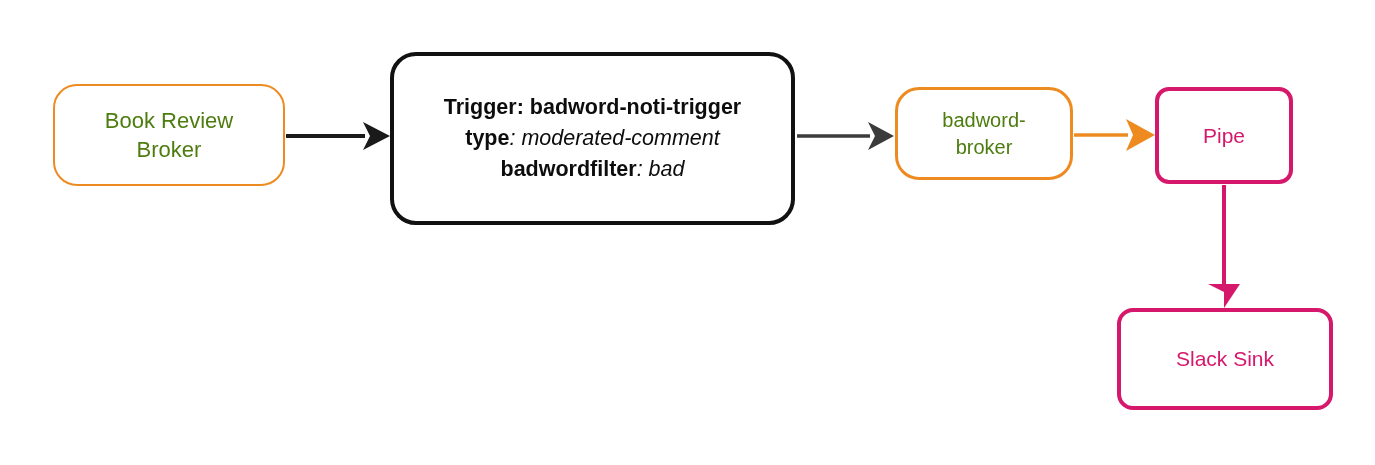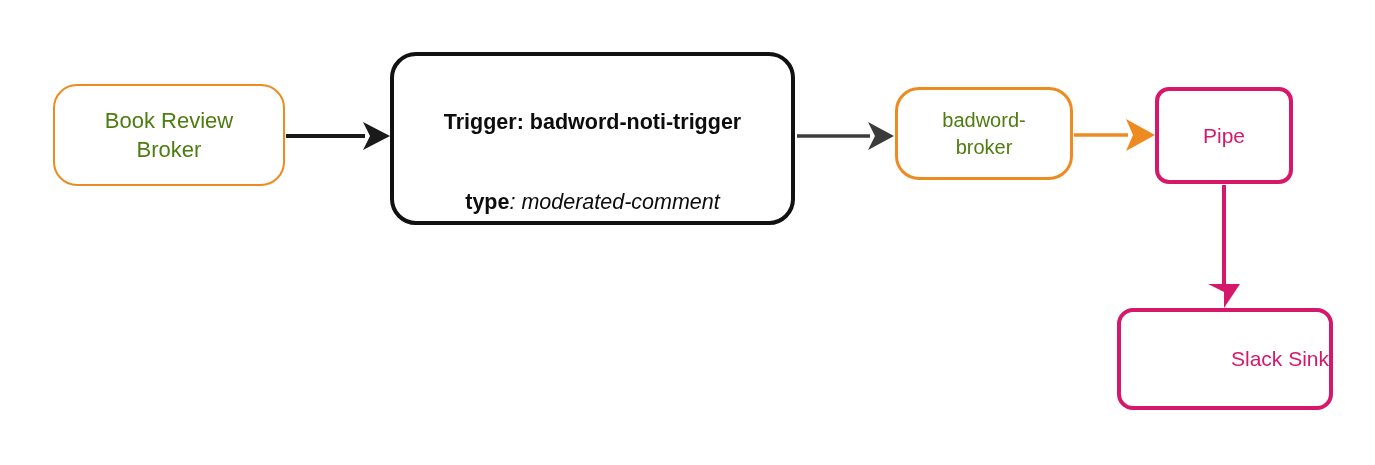--- a/index.html
+++ b/index.html
@@ -57,21 +57,20 @@
     height: 173px;
     border: 4px solid #111111;
     border-radius: 26px;
     color: #0d0d0d;
     font-size: 21.5px;
     flex-direction: column;
     line-height: 1.45;
   }
   #node-trigger .line {
     white-space: nowrap;
-    margin-top: 48px;
   }
   #node-trigger .k {
     font-weight: bold;
   }
   #node-trigger .v {
     font-weight: normal;
     font-style: italic;
   }
   #node-trigger .line-all-bold {
     font-weight: bold;
@@ -88,21 +87,20 @@
     width: 138px;
     height: 97px;
     border-radius: 14px;
   }
   #node-slack-sink {
     left: 1117px;
     top: 308px;
     width: 216px;
     height: 102px;
     border-radius: 16px;
-    justify-content: flex-end;
   }
   
   .edge {
     position: absolute;
     left: 0;
     top: 0;
     width: 1375px;
     height: 465px;
     overflow: visible;
     pointer-events: none;
@@ -144,20 +142,23 @@
   </div>
 
   <div class="node" id="node-trigger">
     <div class="line line-all-bold">
       <span class="k">Trigger:</span>
       <span class="k">badword-noti-trigger</span>
     </div>
     <div class="line">
       <span class="k">type</span><span class="v">: moderated-comment</span>
     </div>
+    <div class="line">
+      <span class="k">badwordfilter</span><span class="v">: bad</span>
+    </div>
   </div>
 
   <div class="node node-broker" id="node-badword-broker">
     <div>
       <span>badword-</span><br>
       <span>broker</span>
     </div>
   </div>
 
   <div class="node node-pink" id="node-pipe">

